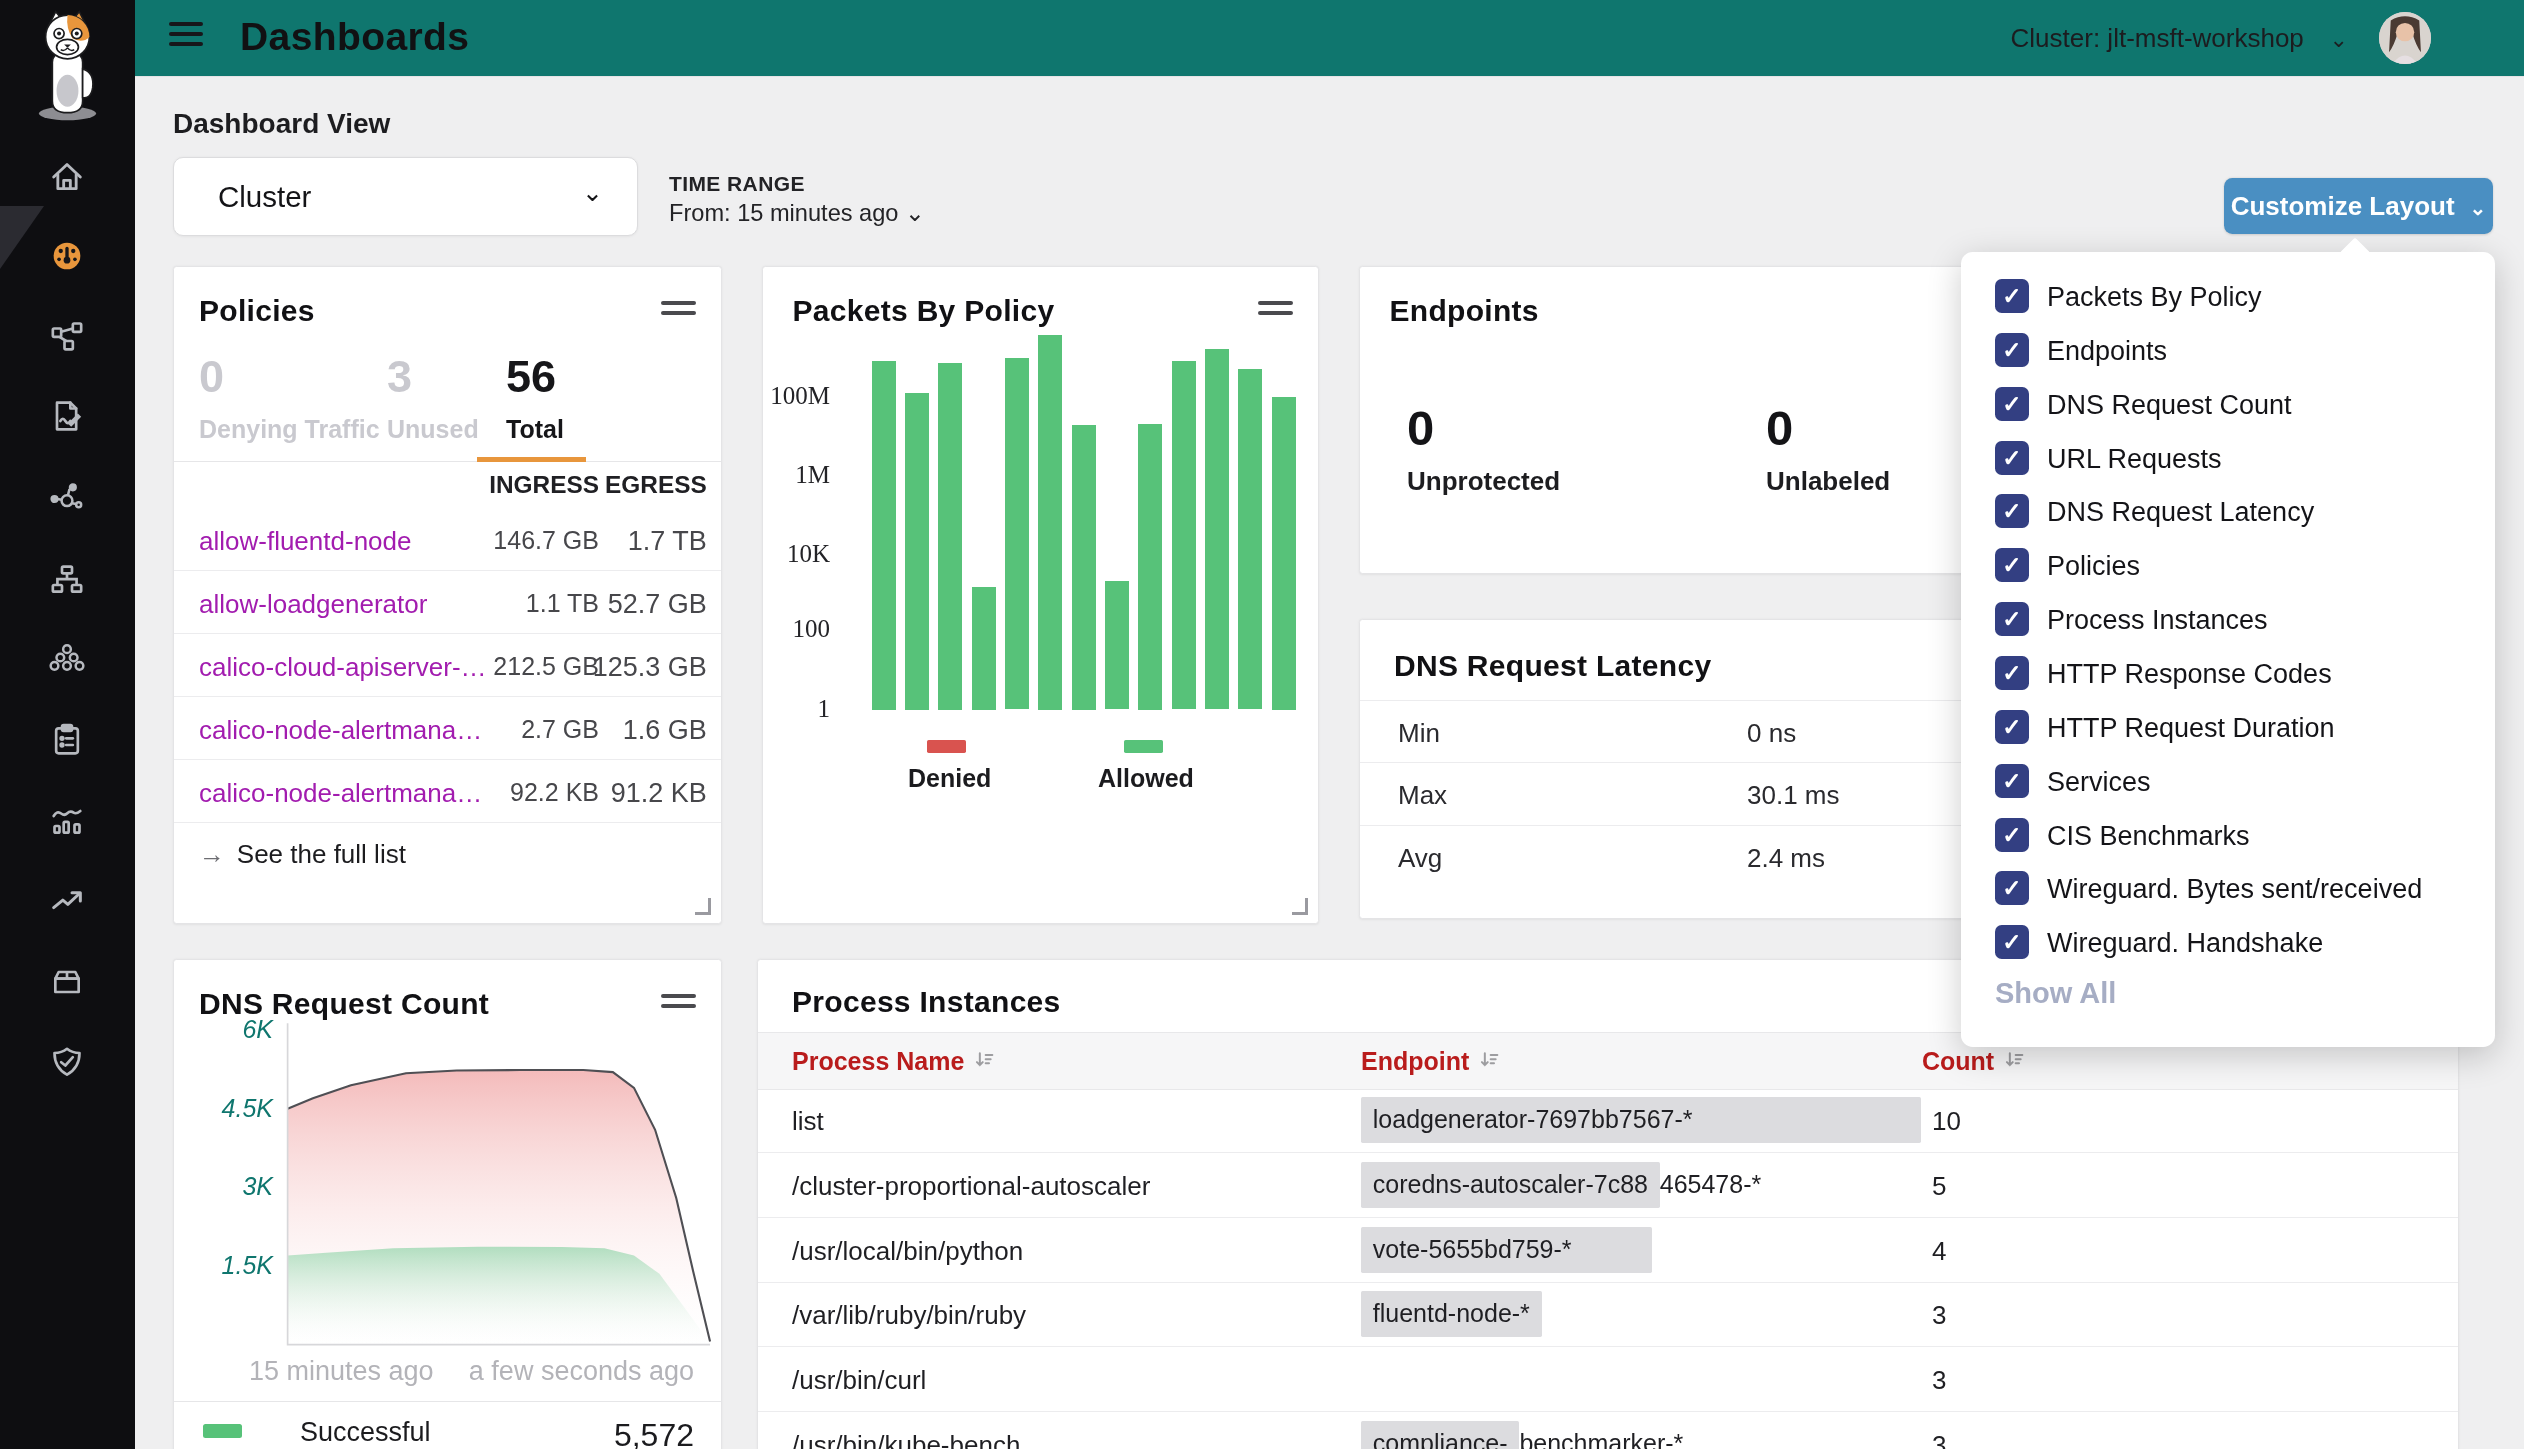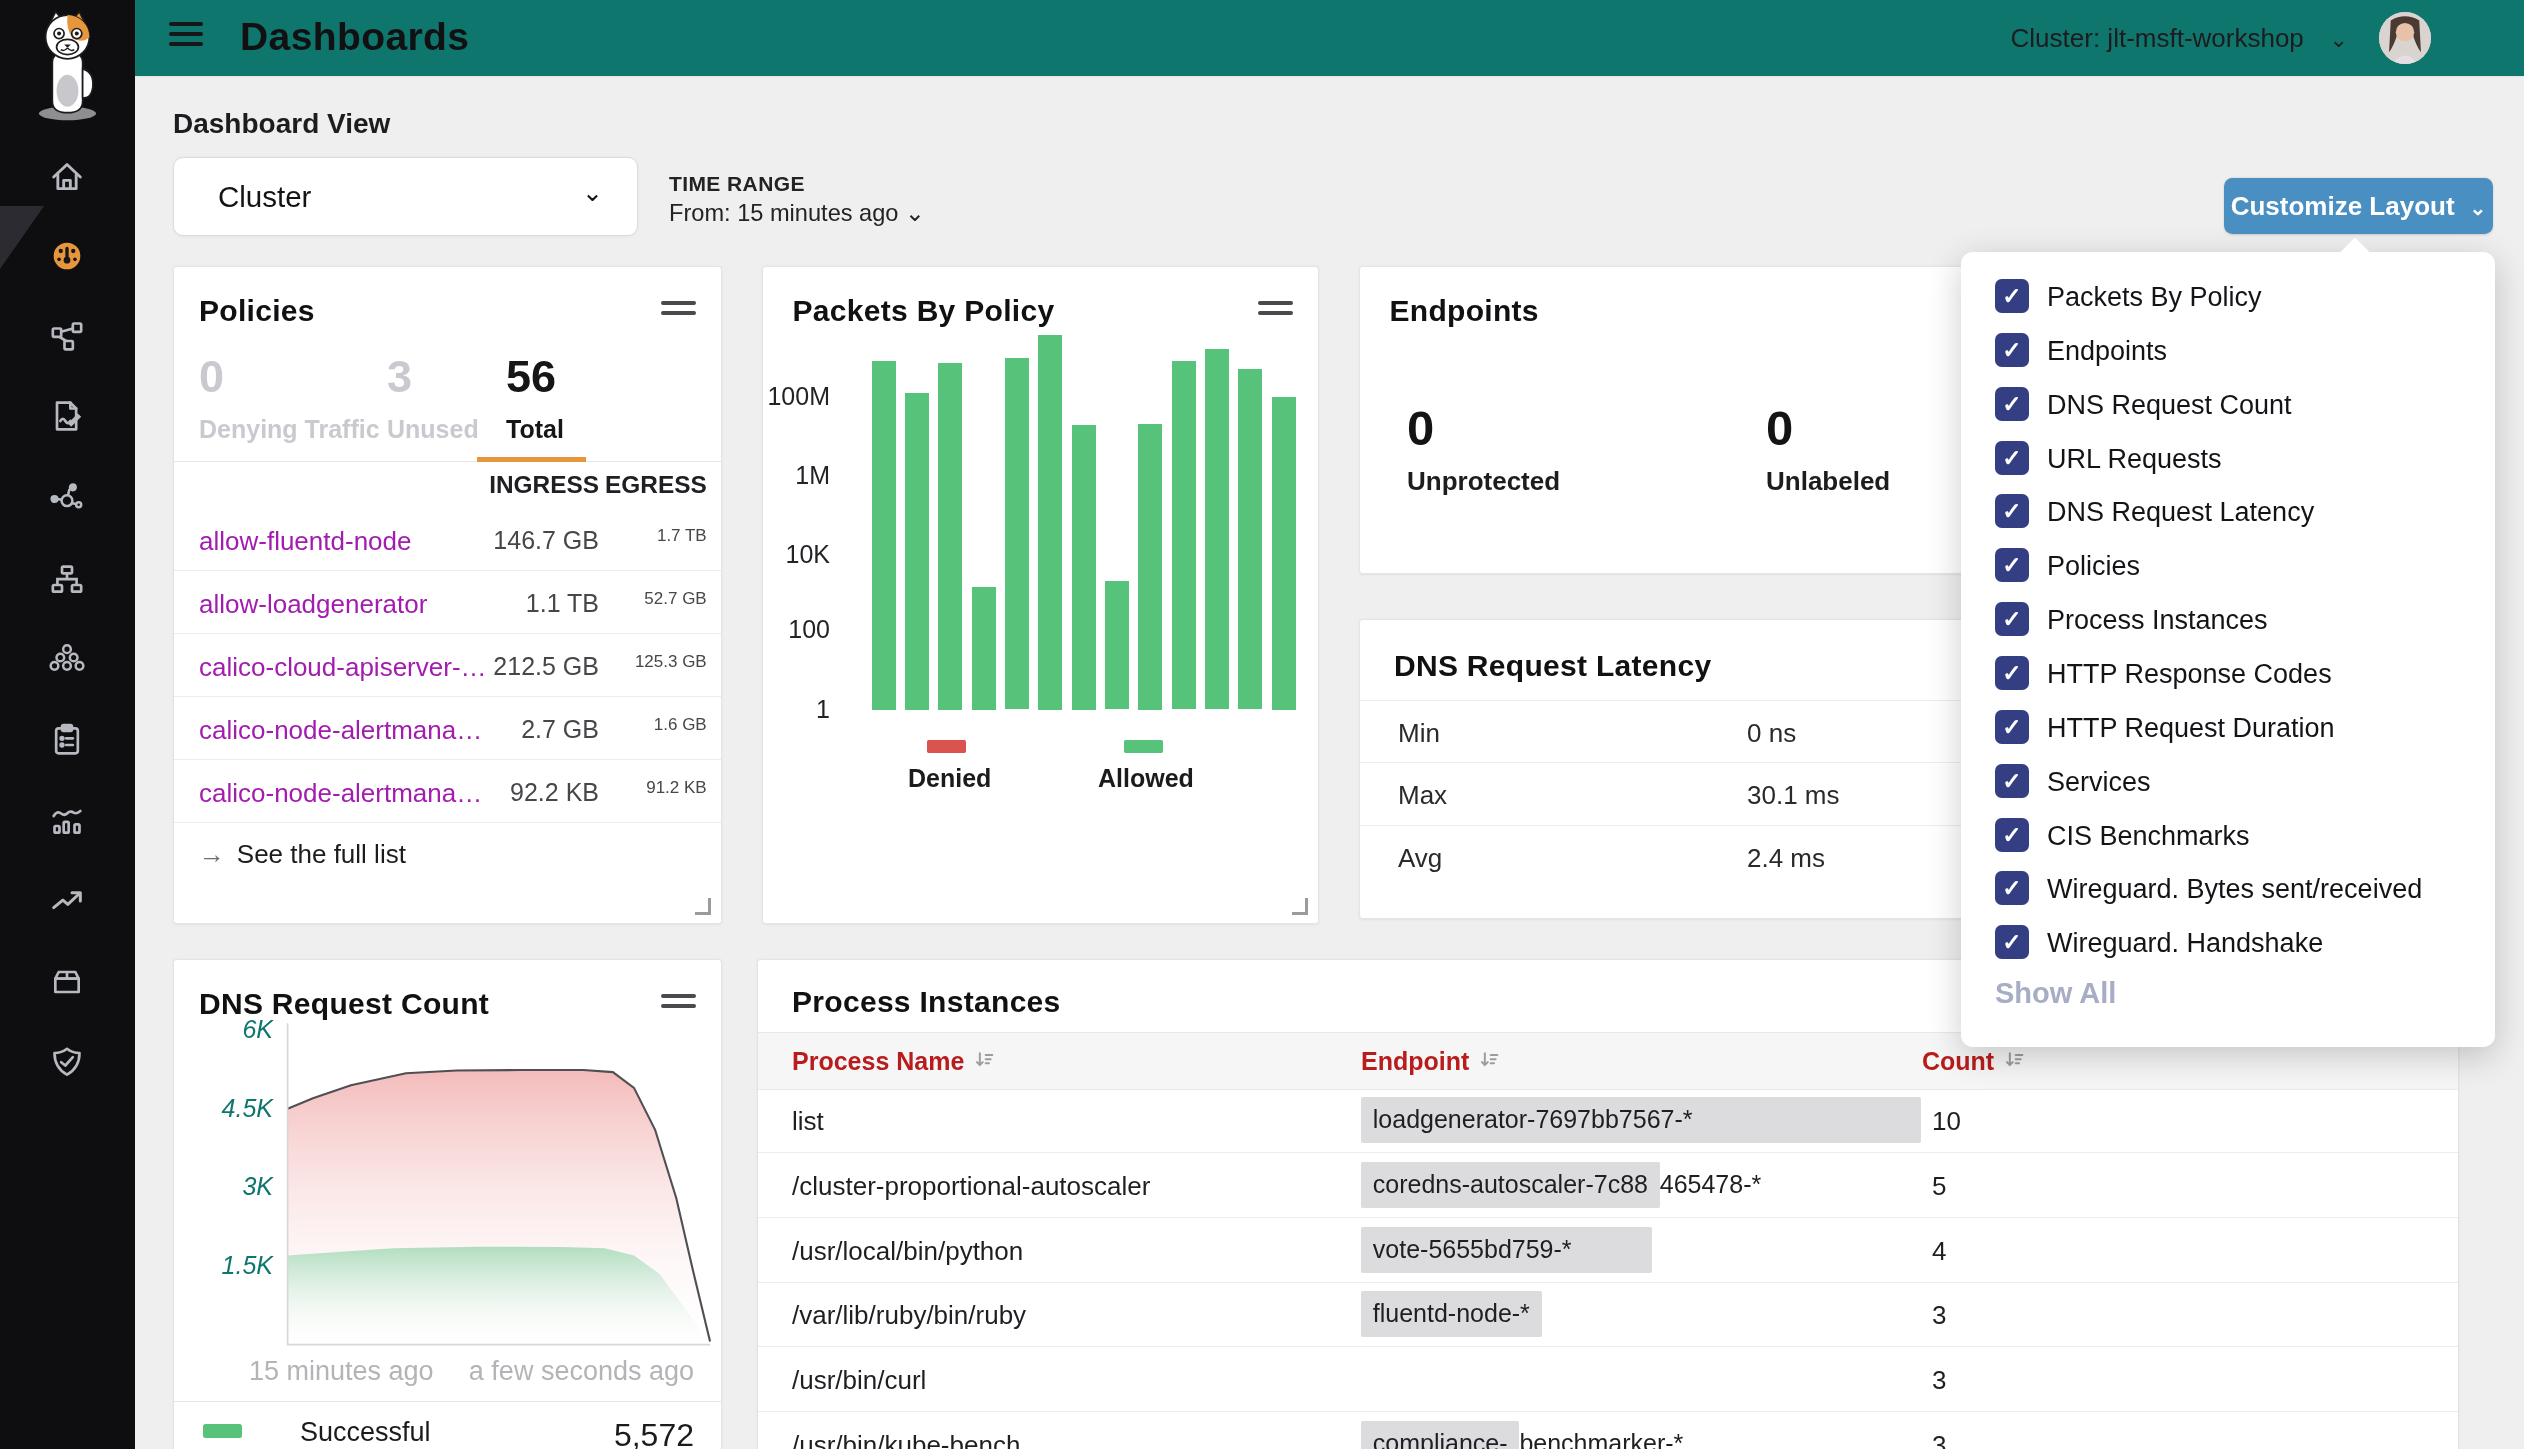--- a/index.html
+++ b/index.html
@@ -37,21 +37,21 @@
   .pstat .num{font-size:45px;font-weight:800;}
   .pstat .lbl{font-size:25px;font-weight:600;margin-top:11.8px;}
   .pstat.inactive .num,.pstat.inactive .lbl{color:#c9c9cf;}
   .pstat.active .num{color:#161619;} .pstat.active .lbl{color:#161619;}
   .p-divider{position:absolute;left:0;top:194px;width:100%;border-top:0.8px solid #e6e6e8;}
   .p-underline{position:absolute;left:303px;top:190px;width:109px;height:5px;background:#e8963c;}
   .p-head{position:absolute;top:204px;font-size:24.4px;font-weight:700;color:#202024;}
   .p-row{position:absolute;left:0;width:100%;height:63px;border-bottom:0.8px solid #ececee;}
   .p-row .nm{position:absolute;left:25px;top:18.5px;font-size:26px;color:#a21caf;cursor:pointer;}
   .p-row .ing{position:absolute;right:122px;top:18.5px;font-size:25px;color:#47474b;}
-  .p-row .egr{position:absolute;right:14.3px;top:18.5px;font-size:17px;color:#47474b;}
+  .p-row .egr{position:absolute;right:14.3px;top:18.5px;font-size:27px;color:#47474b;}
   .p-foot{position:absolute;left:25px;top:572px;font-size:26px;color:#1c1c1f;cursor:pointer;}
   .p-foot .arr{color:#6d6d72;margin-right:11.8px;}
   
   .pk-tick{position:absolute;width:67px;text-align:right;font-size:25px;color:#232327;}
   .pk-bar{position:absolute;width:24.4px;background:#57c279;}
   .legend-sw{position:absolute;width:39px;height:12.6px;border-radius:1.7px;}
   .legend-lb{position:absolute;font-size:25px;font-weight:600;color:#1b1b1e;}
   
   .ep-stat .num{font-size:49px;font-weight:800;color:#141417;}
   .ep-stat .lbl{font-size:26px;font-weight:600;color:#1d1d20;margin-top:10px;}
@@ -297,21 +297,21 @@
     </div>
     <div class="resize-corner"></div>
   </div>
 
   <div class="card" style="left:762px;top:266px;width:555px;height:656px;">
     <div class="card-title" style="left:29.5px;top:27px;">Packets By Policy</div>
     <div class="drag-handle" style="right:25px;top:34px;">
         <i></i>
         <i></i>
       </div>
-    <div id="pk-plot" style="position:absolute;left:0;top:0;width:555px;height:471px;">
+    <div id="pk-plot" style="position:absolute;left:0;top:0;width:555px;height:471px;font-family:Liberation Serif, serif;">
         <div class="pk-tick" style="left: 0px; top: 115px;">100M</div>
         <div class="pk-tick" style="left: 0px; top: 194px;">1M</div>
         <div class="pk-tick" style="left: 0px; top: 273px;">10K</div>
         <div class="pk-tick" style="left: 0px; top: 348px;">100</div>
         <div class="pk-tick" style="left: 0px; top: 428px;">1</div>
         <div class="pk-bar" style="left: 109px; top: 94px; height: 349px;"></div>
         <div class="pk-bar" style="left: 142px; top: 126px; height: 317px;"></div>
         <div class="pk-bar" style="left: 175px; top: 96px; height: 347px;"></div>
         <div class="pk-bar" style="left: 209px; top: 320px; height: 123px;"></div>
         <div class="pk-bar" style="left: 242px; top: 91px; height: 351px;"></div>

